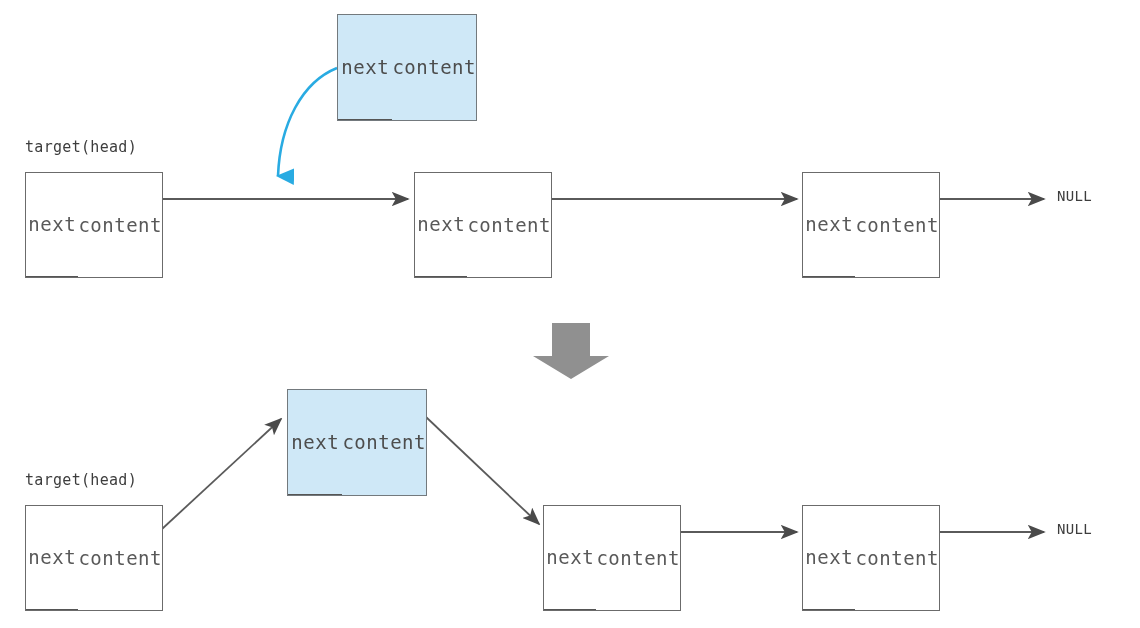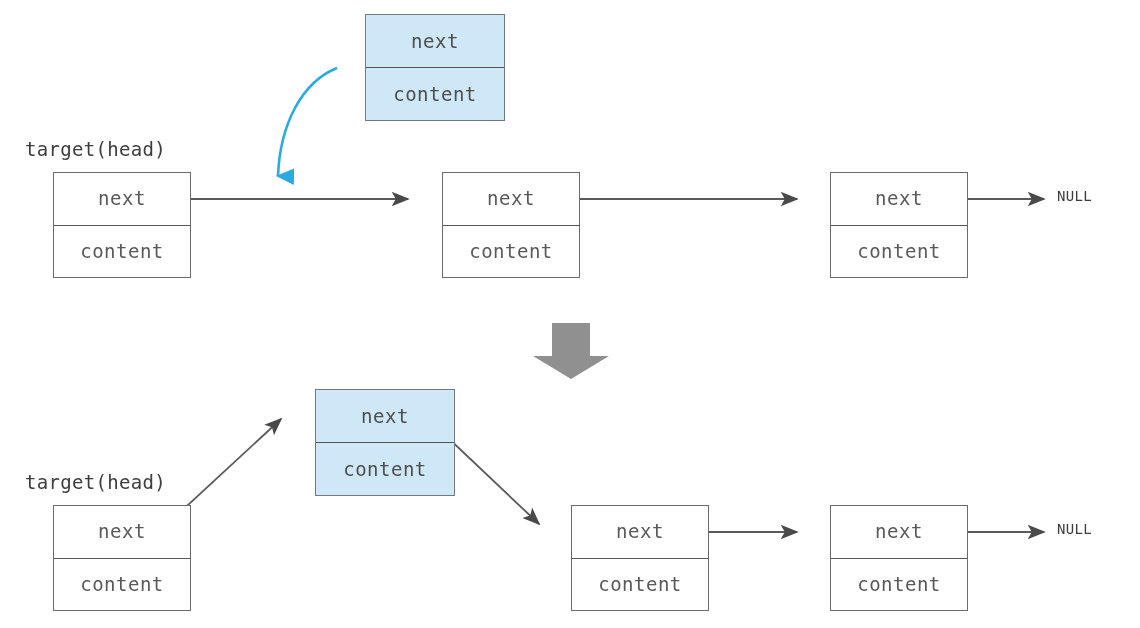--- a/index.html
+++ b/index.html
@@ -26,22 +26,21 @@
     height: 628px;
     pointer-events: none;
   }
   
   .node {
     position: absolute;
     box-sizing: border-box;
     border: 1.6px solid #6b6b6b;
     background: #ffffff;
     display: flex;
-    flex-direction: column;
-    margin-left: 28px;
+    flex-direction: row;
   }
   .node.highlight {
     background: #cfe8f7;
     border-color: #73797d;
   }
   .node .cell {
     flex: 1 1 50%;
     display: flex;
     align-items: center;
     justify-content: center;
@@ -53,21 +52,21 @@
   .node .cell.top {
     border-bottom: 1.8px solid #555555;
   }
   .node.highlight .cell {
     color: #4d4d4d;
   }
   
   .label {
     position: absolute;
     color: #3d3d3d;
-    font-size: 19px;
+    font-size: 15px;
     letter-spacing: 0.3px;
     white-space: nowrap;
     line-height: 1;
   }
   .label.null-label {
     color: #3d3d3d;
     font-size: 14px;
   }
 </style>
 </head>

